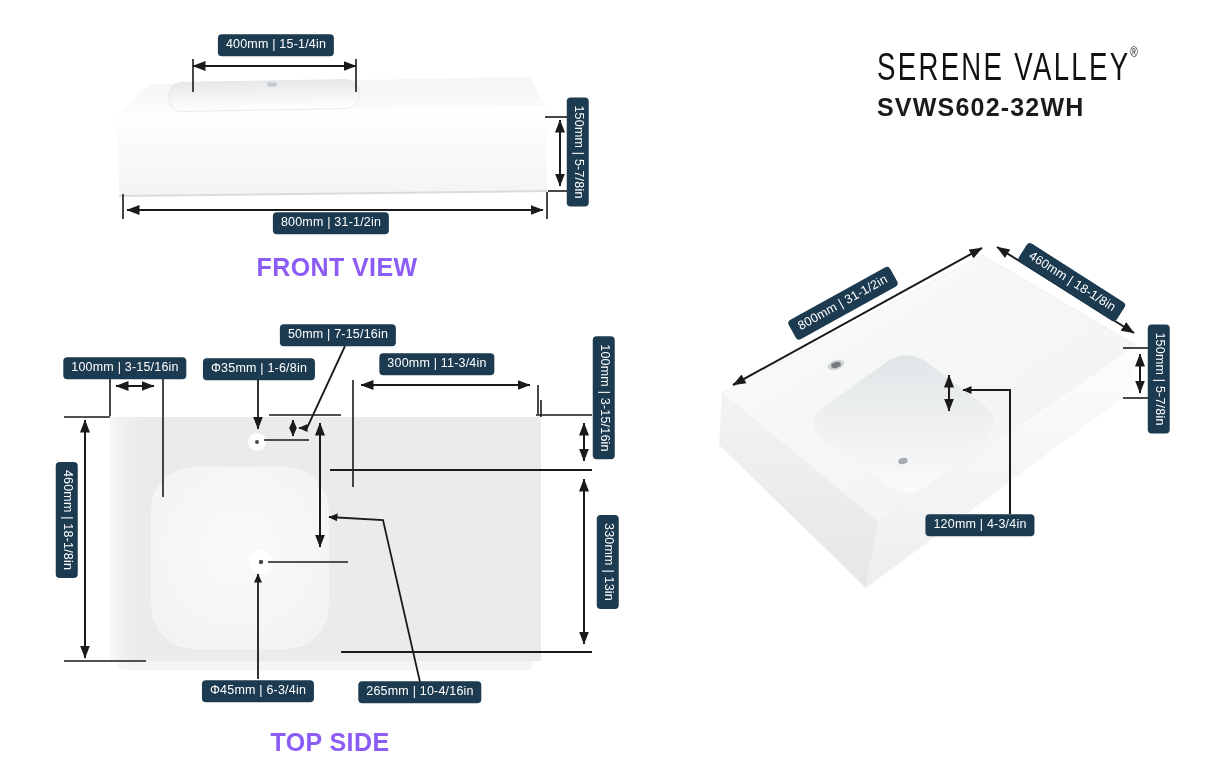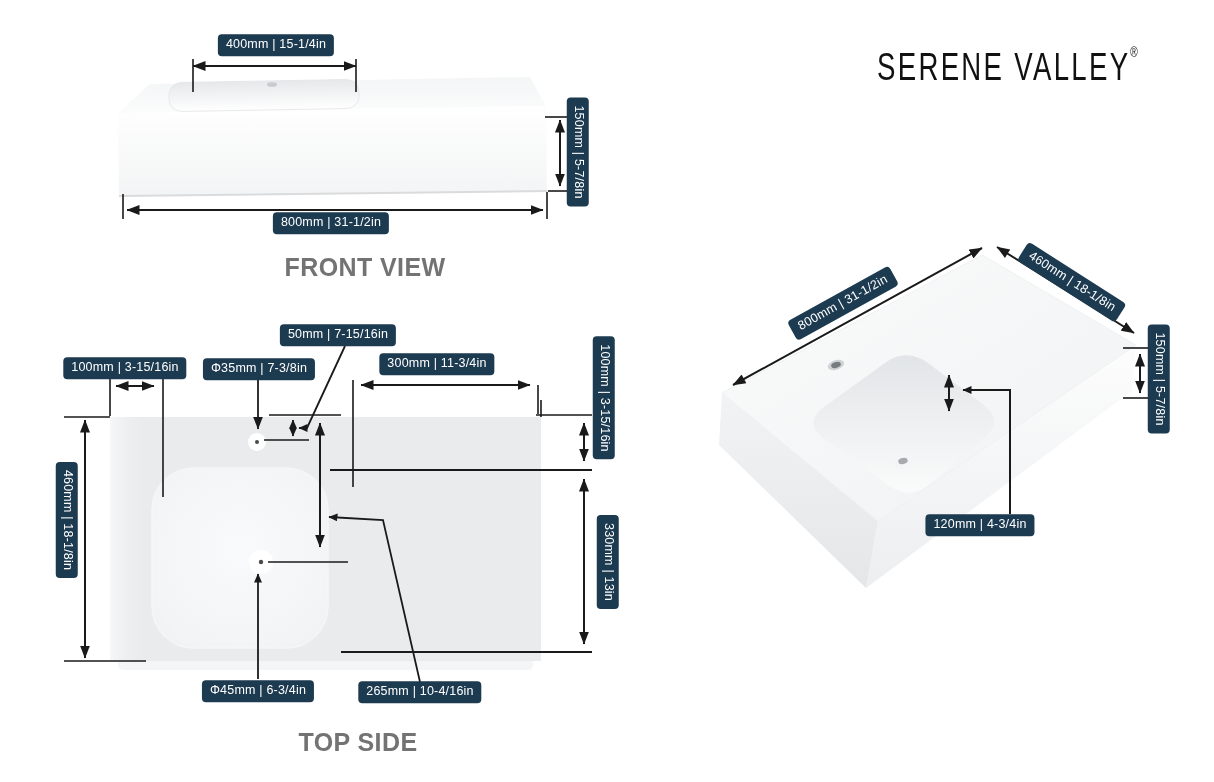--- a/index.html
+++ b/index.html
@@ -6,21 +6,21 @@
   .stage{position:relative;width:1214px;height:782px;background:#fff;overflow:hidden;
          font-family:Liberation Sans, sans-serif;}
   svg.draw{position:absolute;left:0;top:0;}
   .dim-label{position:absolute;background:#1c3a50;color:#fff;font-size:12.5px;font-weight:500;
              line-height:1;padding:4px 8px 5px;border-radius:4px;white-space:nowrap;
              transform:translate(-50%,-50%);letter-spacing:.2px;}
   .dim-label.rot90{transform:translate(-50%,-50%) rotate(90deg);}
   .dim-label.rotM29{transform:translate(-50%,-50%) rotate(-29deg);}
   .dim-label.rotP33{transform:translate(-50%,-50%) rotate(32.5deg);}
   .view-title{position:absolute;transform:translate(-50%,-50%);font-size:25px;font-weight:700;
-              color:#737373;letter-spacing:.4px;white-space:nowrap;margin-left:28px;}
+              color:#8b5cf6;letter-spacing:.4px;white-space:nowrap;}
   .brand{position:absolute;left:877px;top:44px;color:#111;}
   .brand-name{font-size:30px;font-weight:400;letter-spacing:2.5px;white-space:nowrap;
               transform:scale(.92,1.3);transform-origin:left top;display:inline-block;}
   .brand-reg{font-size:11px;vertical-align:18px;letter-spacing:0;}
   .brand-model{font-size:25px;font-weight:700;letter-spacing:1.2px;margin-top:14px;color:#1b1b1b;}
 </style>
 </head>
 <body>
 
 <div class="stage">
@@ -165,29 +165,30 @@
       <line x1="1140" y1="354" x2="1140" y2="393" marker-start="url(#as)" marker-end="url(#ae)"></line>
       <line x1="1123" y1="348" x2="1152" y2="348" stroke-width="1.6"></line>
       <line x1="1123" y1="398" x2="1152" y2="398" stroke-width="1.6"></line>
       <line x1="949" y1="375" x2="949" y2="411" marker-start="url(#as)" marker-end="url(#ae)"></line>
       <polyline points="1010,514 1010,390 963,390" stroke-width="2" marker-end="url(#aes)"></polyline>
     </g>
   </svg>
 
   <div class="brand">
     <div><span class="brand-name"><span>SERENE VALLEY</span><sup class="brand-reg">®</sup></span></div>
+    <div class="brand-model">SVWS602-32WH</div>
   </div>
 
   <div class="dim-label" style="left:276px;top:45px">400mm | 15-1/4in</div>
   <div class="dim-label rot90" style="left:578px;top:152px">150mm | 5-7/8in</div>
   <div class="dim-label" style="left:331px;top:223px">800mm | 31-1/2in</div>
   <div class="view-title" style="left:337px;top:267px">FRONT VIEW</div>
 
   <div class="dim-label" style="left:125px;top:368px">100mm | 3-15/16in</div>
-  <div class="dim-label" style="left:259px;top:369px">Φ35mm | 7-3/8in</div>
+  <div class="dim-label" style="left:259px;top:369px">Φ35mm | 1-6/8in</div>
   <div class="dim-label" style="left:338px;top:335px">50mm | 7-15/16in</div>
   <div class="dim-label" style="left:437px;top:364px">300mm | 11-3/4in</div>
   <div class="dim-label rot90" style="left:604px;top:398px">100mm | 3-15/16in</div>
   <div class="dim-label rot90" style="left:67px;top:520px">460mm | 18-1/8in</div>
   <div class="dim-label rot90" style="left:608px;top:562px">330mm | 13in</div>
   <div class="dim-label" style="left:258px;top:691px">Φ45mm | 6-3/4in</div>
   <div class="dim-label" style="left:420px;top:692px">265mm | 10-4/16in</div>
   <div class="view-title" style="left:330px;top:742px">TOP SIDE</div>
 
   <div class="dim-label rotM29" style="left:843px;top:303px">800mm | 31-1/2in</div>

